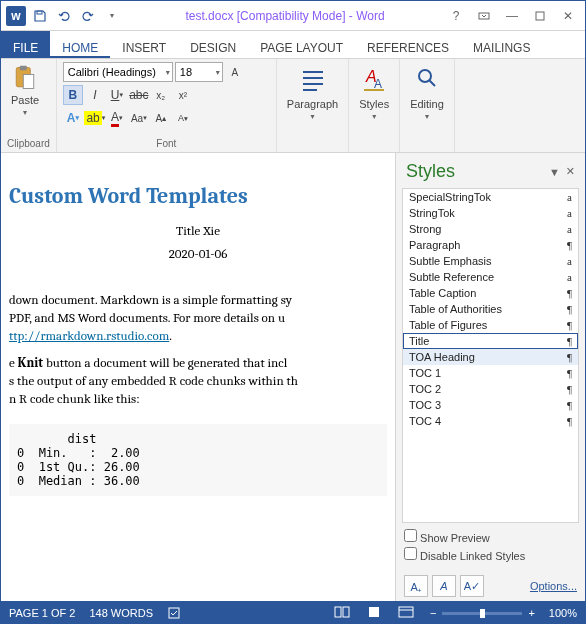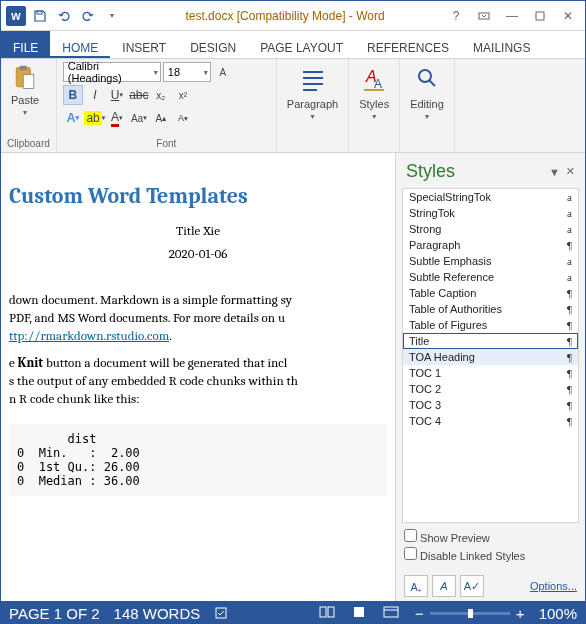--- a/index.html
+++ b/index.html
@@ -2,41 +2,41 @@
 <html><head>
 <meta charset="utf-8">
 <style>
   * { box-sizing: border-box; margin: 0; padding: 0; }
   body { font-family: "Segoe UI", Tahoma, sans-serif; font-size: 12px; width: 586px; height: 624px; background: #fff; overflow: hidden; border: 1px solid #2b579a; }
   
   .titlebar { height: 30px; background: #fff; display: flex; align-items: center; border-bottom: 1px solid #d4d4d4; }
   .qat { display: flex; align-items: center; gap: 2px; padding: 0 4px; }
   .qat-icon { width: 22px; height: 22px; display: flex; align-items: center; justify-content: center; color: #2b579a; }
   .word-logo { background: #2b579a; color: #fff; font-weight: bold; font-size: 12px; width: 20px; height: 20px; display: flex; align-items: center; justify-content: center; border-radius: 2px; }
-  .title-text { flex: 1; text-align: center; font-size: 12px; color: #a16207; }
+  .title-text { flex: 1; text-align: center; font-size: 12px; color: #8b5cf6; }
   .win-controls { display: flex; gap: 2px; padding-right: 4px; }
   .win-btn { width: 26px; height: 22px; display: flex; align-items: center; justify-content: center; color: #666; font-size: 12px; }
   
   .tabs { height: 28px; background: #fff; display: flex; align-items: stretch; border-bottom: 1px solid #d4d4d4; }
   .tab { padding: 10px 12px; font-size: 12px; color: #444; cursor: pointer; }
   .tab.file { background: #2b579a; color: #fff; font-weight: normal; }
   .tab.active { color: #2b579a; border-bottom: 2px solid #2b579a; }
   
   .ribbon { height: 94px; background: #f3f3f3; display: flex; border-bottom: 1px solid #d4d4d4; }
   .rgroup { display: flex; flex-direction: column; border-right: 1px solid #e0e0e0; padding: 3px 6px 1px 6px; }
   .rgroup-body { flex: 1; display: flex; align-items: flex-start; gap: 4px; }
   .rgroup-label { text-align: center; font-size: 10px; color: #666; padding: 2px 0; position: relative; }
   .big-btn { display: flex; flex-direction: column; align-items: center; gap: 2px; padding: 2px 4px; }
   .big-btn .icon { width: 28px; height: 28px; }
   .big-btn .lbl { font-size: 11px; color: #444; }
   .font-col { display: flex; flex-direction: column; gap: 3px; }
   .font-row { display: flex; gap: 2px; align-items: center; }
   .combo { background: #fff; border: 1px solid #ababab; height: 20px; font-size: 11px; padding: 0 14px 0 4px; position: relative; display: flex; align-items: center; }
   .combo::after { content: "▾"; position: absolute; right: 2px; font-size: 8px; color: #666; }
-  .combo.font { width: 98px; }
+  .combo.font { width: 110px; }
   .combo.size { width: 48px; }
   .sbtn { width: 20px; height: 20px; display: flex; align-items: center; justify-content: center; font-size: 12px; color: #444; }
   .sbtn.bold { font-weight: bold; color: #2b579a; border: 1px solid #a5c0e5; background: #d5e1f2; }
   
   .content-area { display: flex; height: 448px; }
   .doc { flex: 1; padding: 30px 8px 8px 8px; font-family: Cambria, serif; font-size: 13px; color: #000; overflow: hidden; }
   .doc h1 { color: #2e74b5; font-size: 22px; font-weight: bold; margin-bottom: 14px; }
   .doc .author { text-align: center; font-size: 13px; margin-bottom: 8px; }
   .doc .date { text-align: center; font-size: 13px; margin-bottom: 30px; }
   .doc p { line-height: 1.4; margin-bottom: 8px; }
@@ -52,21 +52,21 @@
   .sp-item .nm { flex: 1; }
   .sp-item .mk { width: 14px; text-align: right; color: #333; font-family: serif; }
   .sp-item.sel { border: 1px solid #2b579a; padding: 1px 5px; }
   .sp-item.hl { background: #e6eef9; }
   .sp-foot { padding: 6px 8px; font-size: 11px; color: #444; }
   .sp-foot label { display: block; margin-bottom: 3px; }
   .sp-icons { display: flex; gap: 4px; padding: 4px 8px; align-items: center; }
   .sp-iconbtn { width: 24px; height: 22px; border: 1px solid #c0c0c0; background: #fdfdfd; display: flex; align-items: center; justify-content: center; font-size: 11px; color: #2b579a; }
   .sp-opt { color: #2b579a; font-size: 11px; margin-left: auto; }
   
-  .statusbar { height: 24px; background: #2b579a; color: #fff; display: flex; align-items: center; font-size: 15px; padding: 0 8px; gap: 14px; }
+  .statusbar { height: 24px; background: #2b579a; color: #fff; display: flex; align-items: center; font-size: 11px; padding: 0 8px; gap: 14px; }
   .statusbar .spacer { flex: 1; }
   .zoom-slider { display: flex; align-items: center; gap: 6px; }
   .slider-track { width: 80px; height: 3px; background: #5b7fb8; position: relative; }
   .slider-thumb { position: absolute; left: 38px; top: -3px; width: 5px; height: 9px; background: #fff; }
   .view-btn { width: 18px; height: 14px; display: inline-block; }
   
   svg { display: block; }
 </style>
 </head>
 <body>

